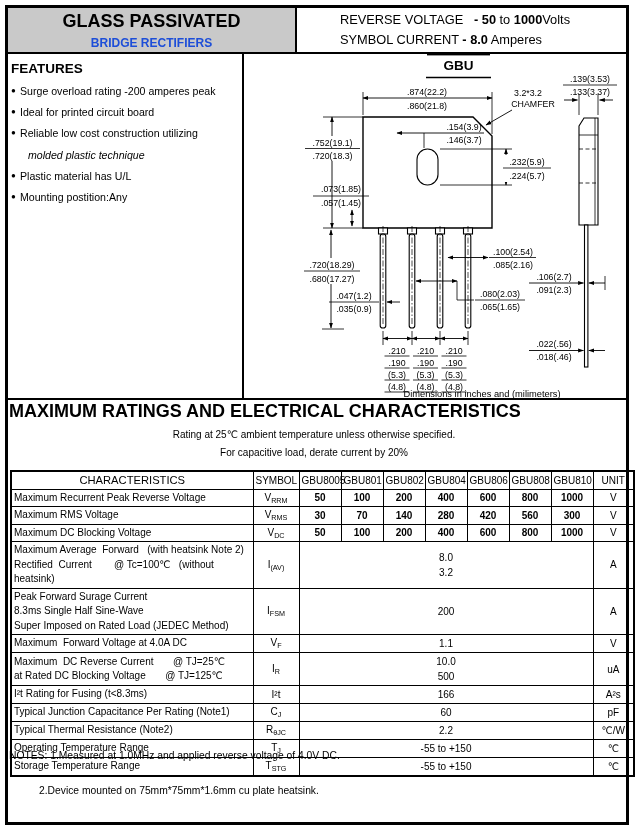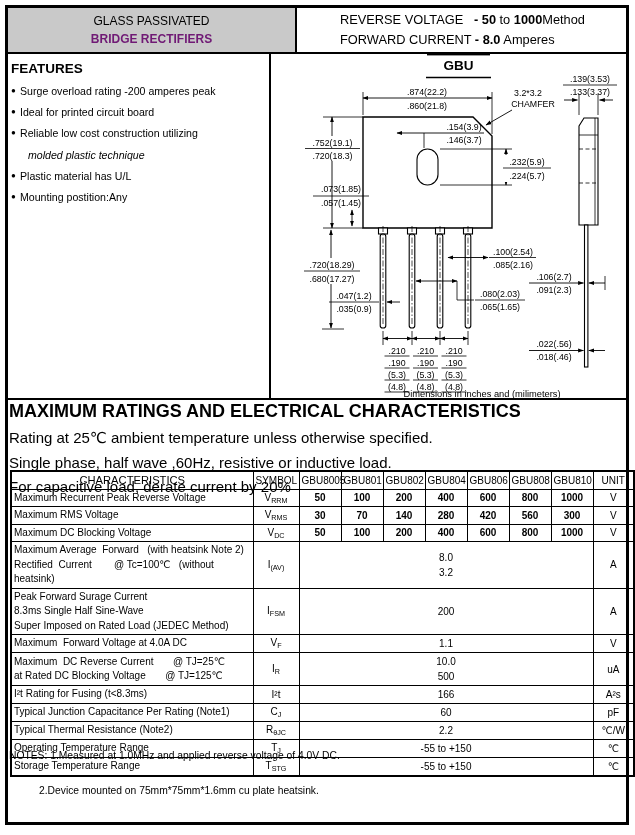--- a/index.html
+++ b/index.html
@@ -4,29 +4,29 @@
 <style>
   html,body{margin:0;padding:0;background:#fff;}
   .sheet{position:relative;width:635px;height:835px;background:#fff;overflow:hidden;
          font-family:"Liberation Sans","DejaVu Sans",sans-serif;color:#000;}
   .border-frame{position:absolute;left:5px;top:5px;width:624px;height:820px;
                 border:3px solid #000;box-sizing:border-box;}
   
   .hdr-left{position:absolute;left:8px;top:8px;width:289px;height:44px;background:#c9c9c9;
             border-right:2px solid #000;box-sizing:border-box;display:flex;flex-direction:column;
             align-items:center;justify-content:center;gap:4px;}
-  .hdr-left .l1{font-weight:normal;font-size:12px;}
-  .hdr-left .l2{font-weight:bold;font-size:12px;color:#701a75;}
+  .hdr-left .l1{font-weight:bold;font-size:18px;}
+  .hdr-left .l2{font-weight:bold;font-size:12px;color:#1d4ed8;}
   .hdr-rule{position:absolute;left:8px;top:52px;width:619px;height:2px;background:#000;}
   .hdr-right{position:absolute;left:297px;top:11px;width:330px;height:41px;font-size:12.8px;
              padding-left:43px;box-sizing:border-box;}
   .hdr-right .row{margin-top:1px;height:19px;white-space:pre;}
   .hdr-right b{font-weight:bold;}
   
-  .features{position:absolute;left:8px;top:54px;width:263px;height:344px;border-right:2px solid #000;
+  .features{position:absolute;left:8px;top:54px;width:236px;height:344px;border-right:2px solid #000;
             box-sizing:border-box;padding:7px 2px 0 3px;}
   .features h2{font-size:13.5px;margin:0;}
   .feat{font-size:10.6px;margin-top:9px;position:relative;padding-left:9px;line-height:1.15;}
   .feat .blt{position:absolute;left:0;top:1px;font-size:8px;}
   .feat.indent{padding-left:17px;font-style:italic;}
   .feat.olive{color:#5e5e46;}
   
   .diagram{position:absolute;left:296px;top:52px;width:333px;height:346px;}
   .diagram svg{display:block;}
   .diagram text{font-size:8.8px;fill:#000;}
@@ -35,21 +35,21 @@
   .diagram .outline{stroke:#000;stroke-width:1.4;fill:#fff;}
   .diagram .outline2{stroke:#000;stroke-width:1.1;fill:#fff;}
   .diagram .dash{stroke:#000;stroke-width:0.8;stroke-dasharray:4 2.5;fill:none;}
   .diagram .cline{stroke:#000;stroke-width:0.7;stroke-dasharray:6 2 1.5 2;fill:none;}
   .diagram .gbu-title{font-size:13.5px;font-weight:bold;}
   .diagram .cap{font-size:9.3px;}
   .sec-rule{position:absolute;left:8px;top:398px;width:619px;height:2px;background:#000;}
   
   .ratings{position:absolute;left:9px;top:401px;width:610px;}
   .ratings h3{font-size:18px;margin:0;}
-  .ratings p{font-size:15px;margin:7px 0 0 0;}
+  .ratings p{font-size:10px;margin:7px 0 0 0;text-align:center;}
   
   table.spec{position:absolute;left:10px;top:470px;width:623px;border-collapse:collapse;
              table-layout:fixed;border:2px solid #000;}
   .spec th,.spec td{border:1px solid #000;font-size:10px;font-weight:normal;padding:1px 2px;
                     text-align:center;vertical-align:middle;line-height:1.3;}
   .spec th.chars{font-size:11.2px;}
   .spec td.char{text-align:left;padding-left:2px;}
   .spec td.char div{white-space:pre-wrap;line-height:1.45;}
   .spec td.val{font-weight:bold;}
   .spec td.spanval div{line-height:1.5;}
@@ -62,22 +62,22 @@
 <body>
 
 <div class="sheet">
   <div class="border-frame"></div>
 
   <div class="hdr-left">
     <div class="l1">GLASS PASSIVATED</div>
     <div class="l2">BRIDGE RECTIFIERS</div>
   </div>
   <div class="hdr-right">
-    <div class="row"><span>REVERSE VOLTAGE</span><span>   </span><b>-</b><span> </span><b>50</b><span> </span><span>to</span><span> </span><b>1000</b><span>Method</span></div>
-    <div class="row"><span>FORWARD CURRENT</span><span> </span><b>-</b><span> </span><b>8.0</b><span> </span><span>Amperes</span></div>
+    <div class="row"><span>REVERSE VOLTAGE</span><span>   </span><b>-</b><span> </span><b>50</b><span> </span><span>to</span><span> </span><b>1000</b><span>Volts</span></div>
+    <div class="row"><span>SYMBOL CURRENT</span><span> </span><b>-</b><span> </span><b>8.0</b><span> </span><span>Amperes</span></div>
   </div>
   <div class="hdr-rule"></div>
 
   <div class="features">
     <h2>FEATURES</h2>
     <div id="features-list">
         <div class="feat"><span class="blt">●</span>Surge overload rating -200 amperes peak</div>
         <div class="feat"><span class="blt">●</span>Ideal for printed circuit board</div>
         <div class="feat"><span class="blt">●</span>Reliable low cost construction utilizing</div>
         <div class="feat indent">molded plastic technique</div>
@@ -250,21 +250,20 @@
       <line class="dimline" x1="309" y1="298.5" x2="292.8" y2="298.5" marker-end="url(#ar)"></line>
 
       <text x="186" y="345" text-anchor="middle" class="cap">Dimensions in inches and (milimeters)</text>
     </svg>
   </div>
   <div class="sec-rule"></div>
 
   <div class="ratings">
     <h3>MAXIMUM RATINGS AND ELECTRICAL CHARACTERISTICS</h3>
     <p>Rating at 25℃ ambient temperature unless otherwise specified.</p>
-    <p>Single phase, half wave ,60Hz, resistive or inductive load.</p>
     <p>For capacitive load, derate current by 20%</p>
   </div>
 
   <table class="spec">
     <colgroup>
       <col style="width:242px">
         <col style="width:46px">
         <col style="width:42px">
         <col style="width:42px">
       <col style="width:42px">

